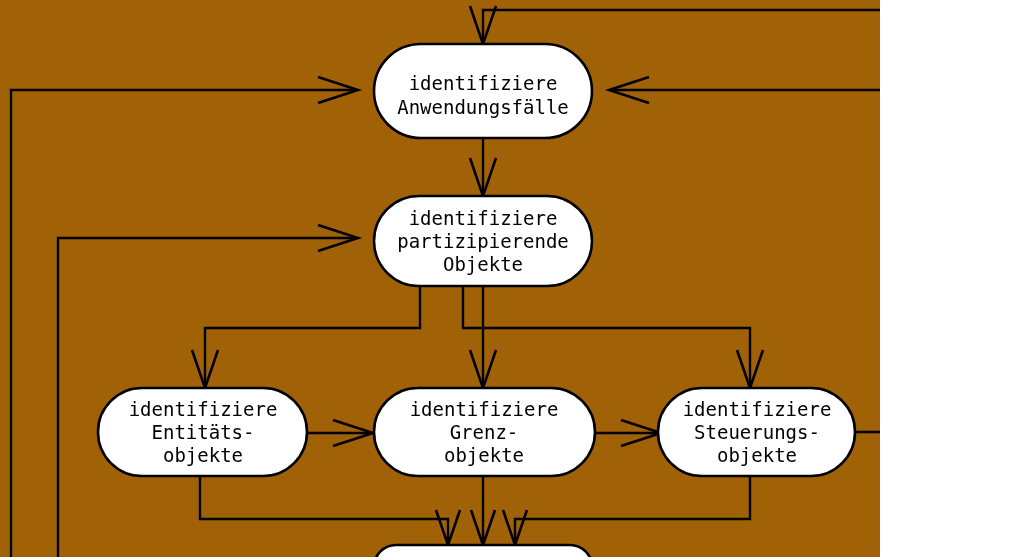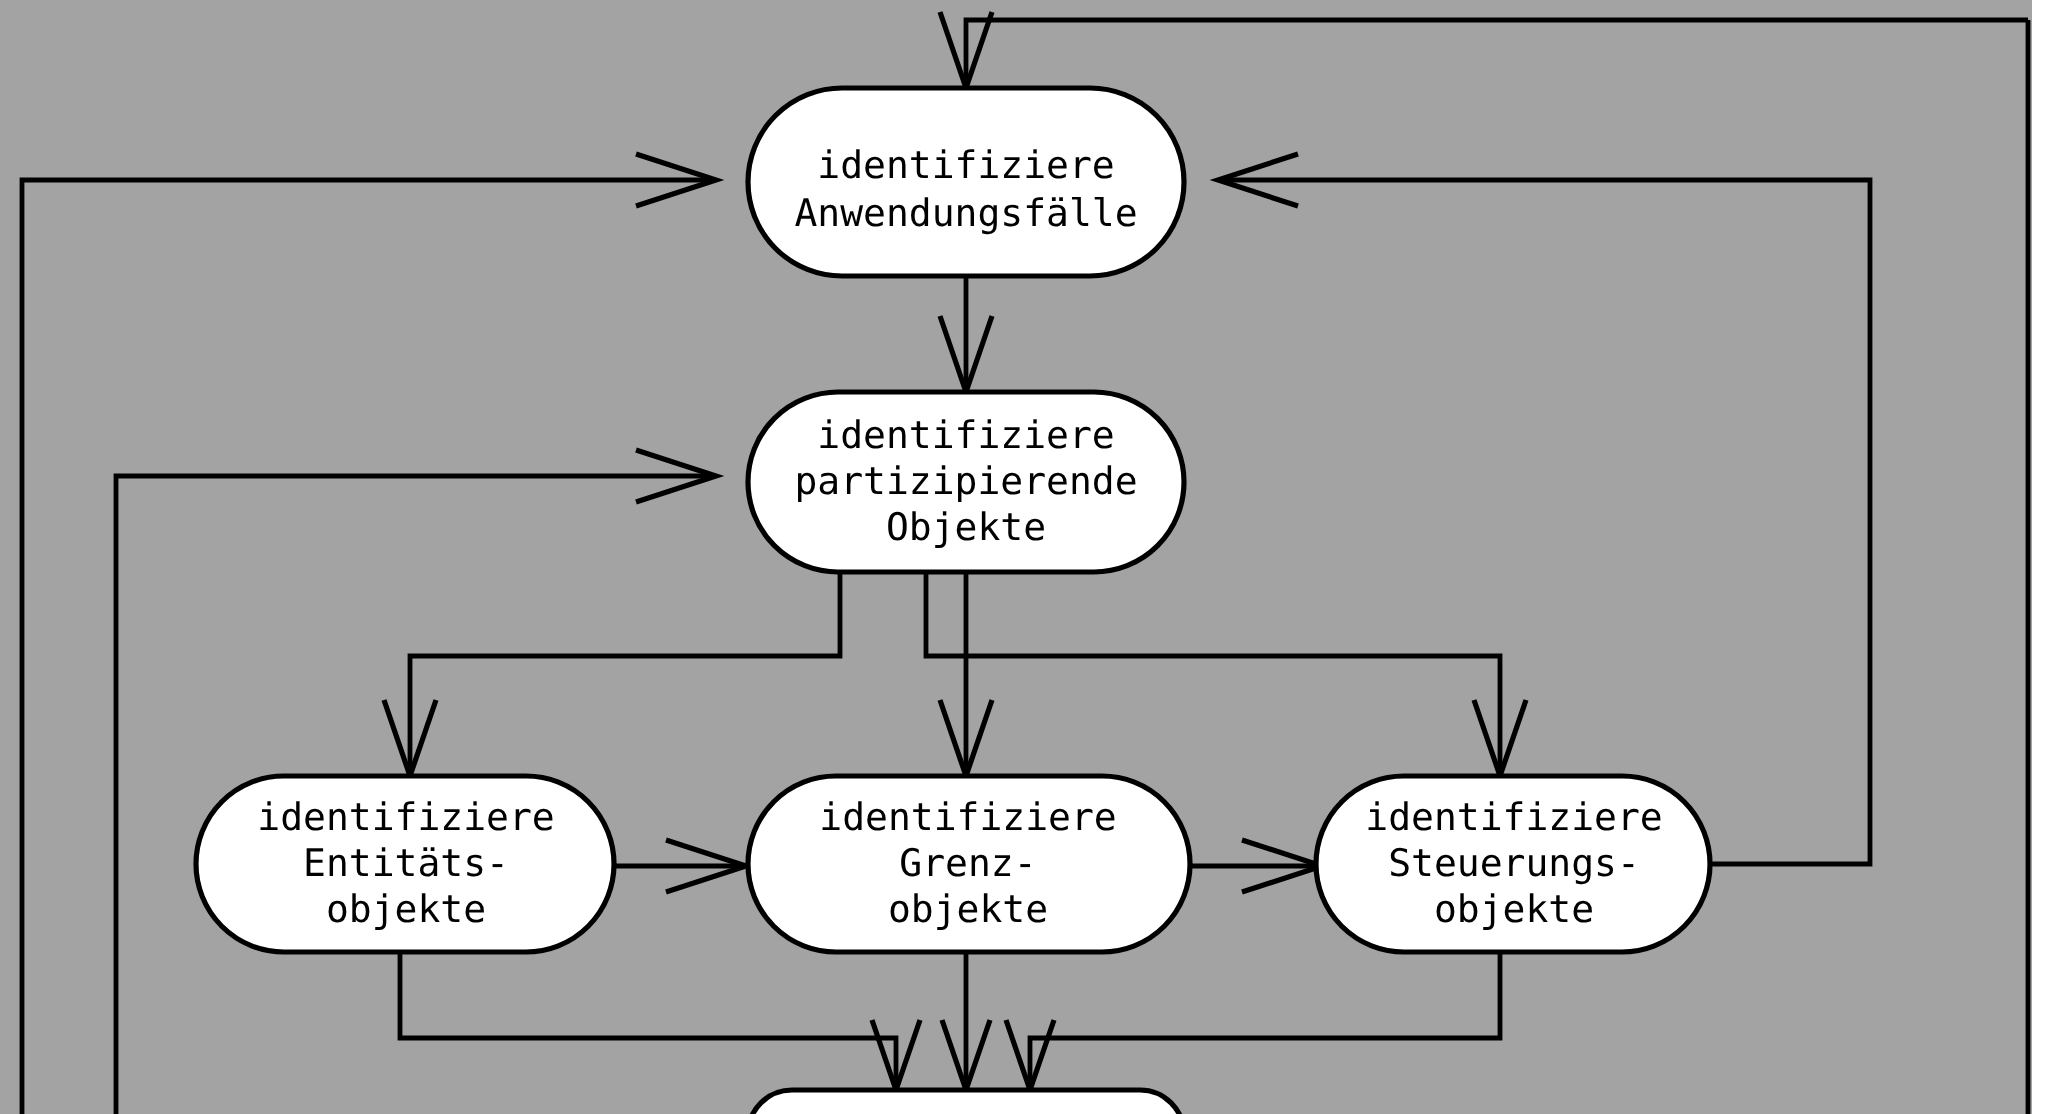--- a/index.html
+++ b/index.html
@@ -2,23 +2,23 @@
 <html><head>
 <meta charset="utf-8">
 <style>
   html, body {
     margin: 0;
     padding: 0;
     background: #ffffff;
   }
   #canvas {
     position: relative;
-    width: 1016px;
+    width: 880px;
     height: 557px;
-    background: #a3a3a3;
+    background: #a16207;
     overflow: hidden;
     font-family: "DejaVu Sans Mono", "Liberation Mono", monospace;
   }
   svg.diagram {
     position: absolute;
     left: 0;
     top: 0;
     width: 1024px;
     height: 557px;
     display: block;

